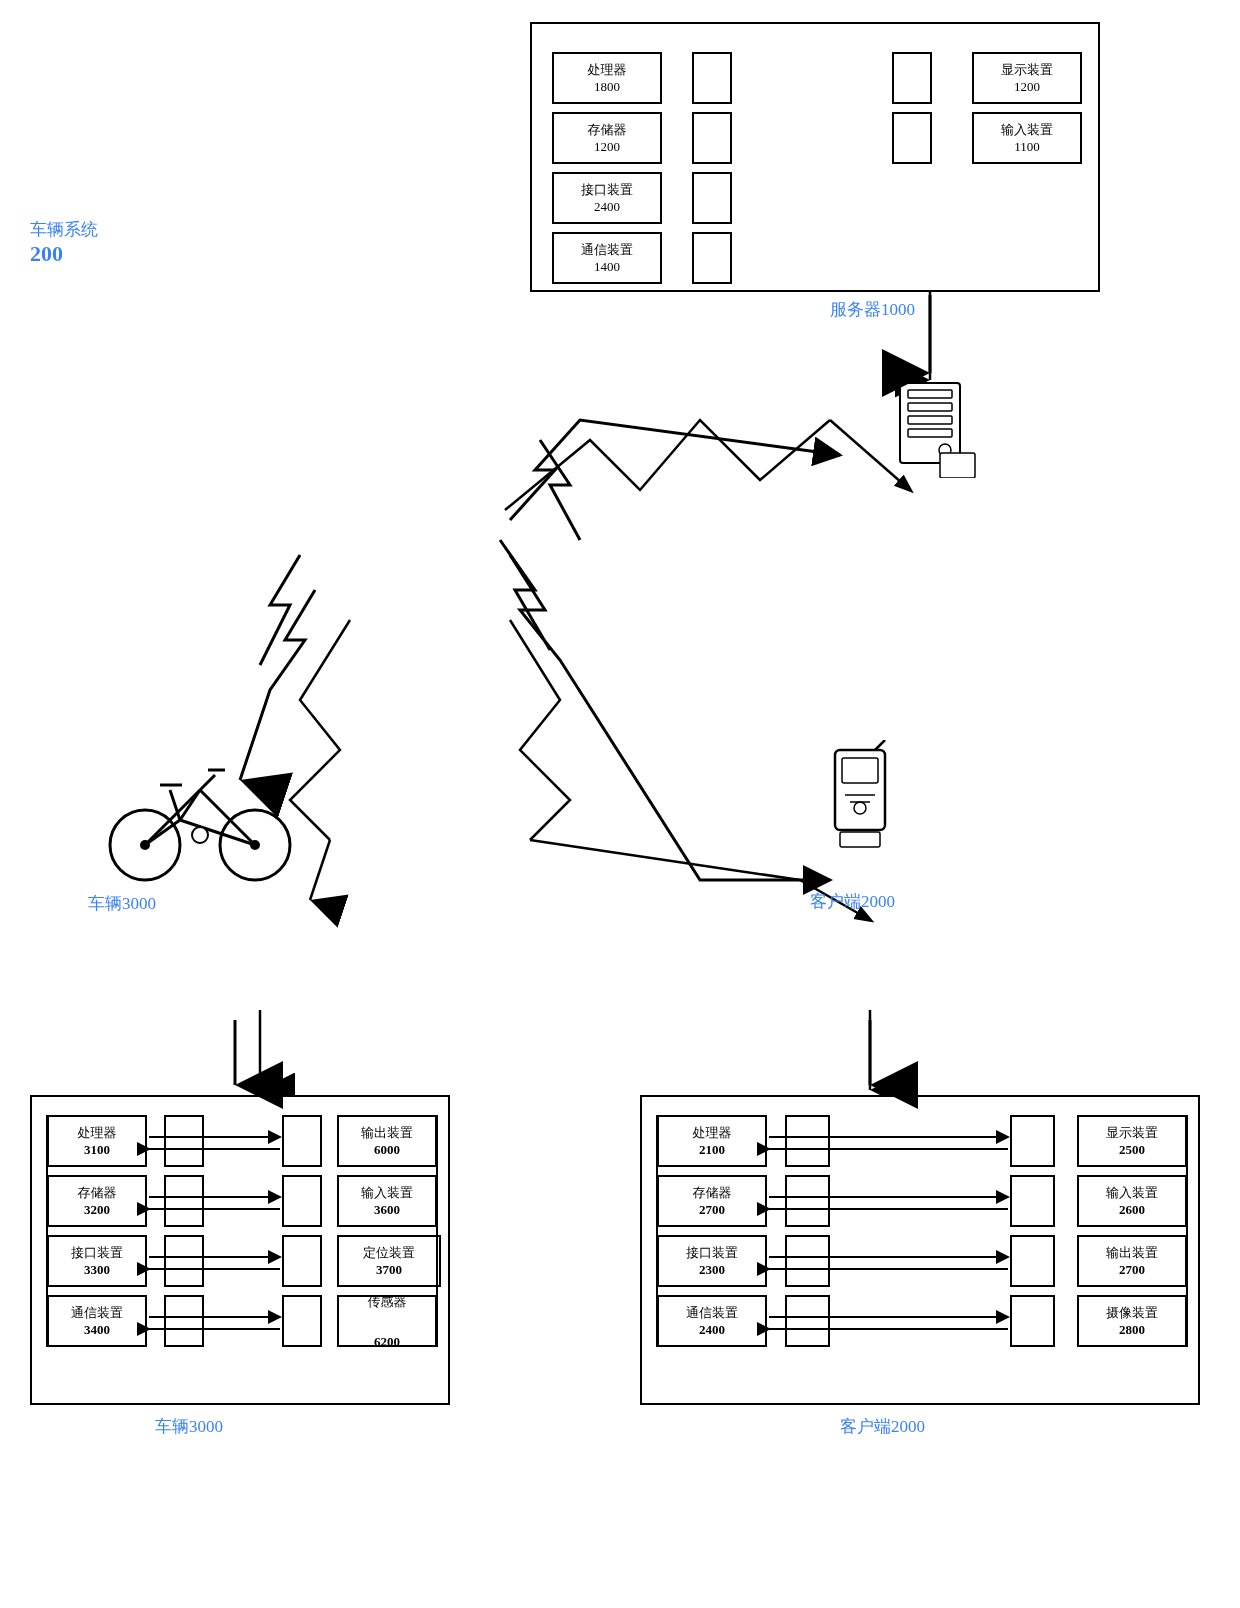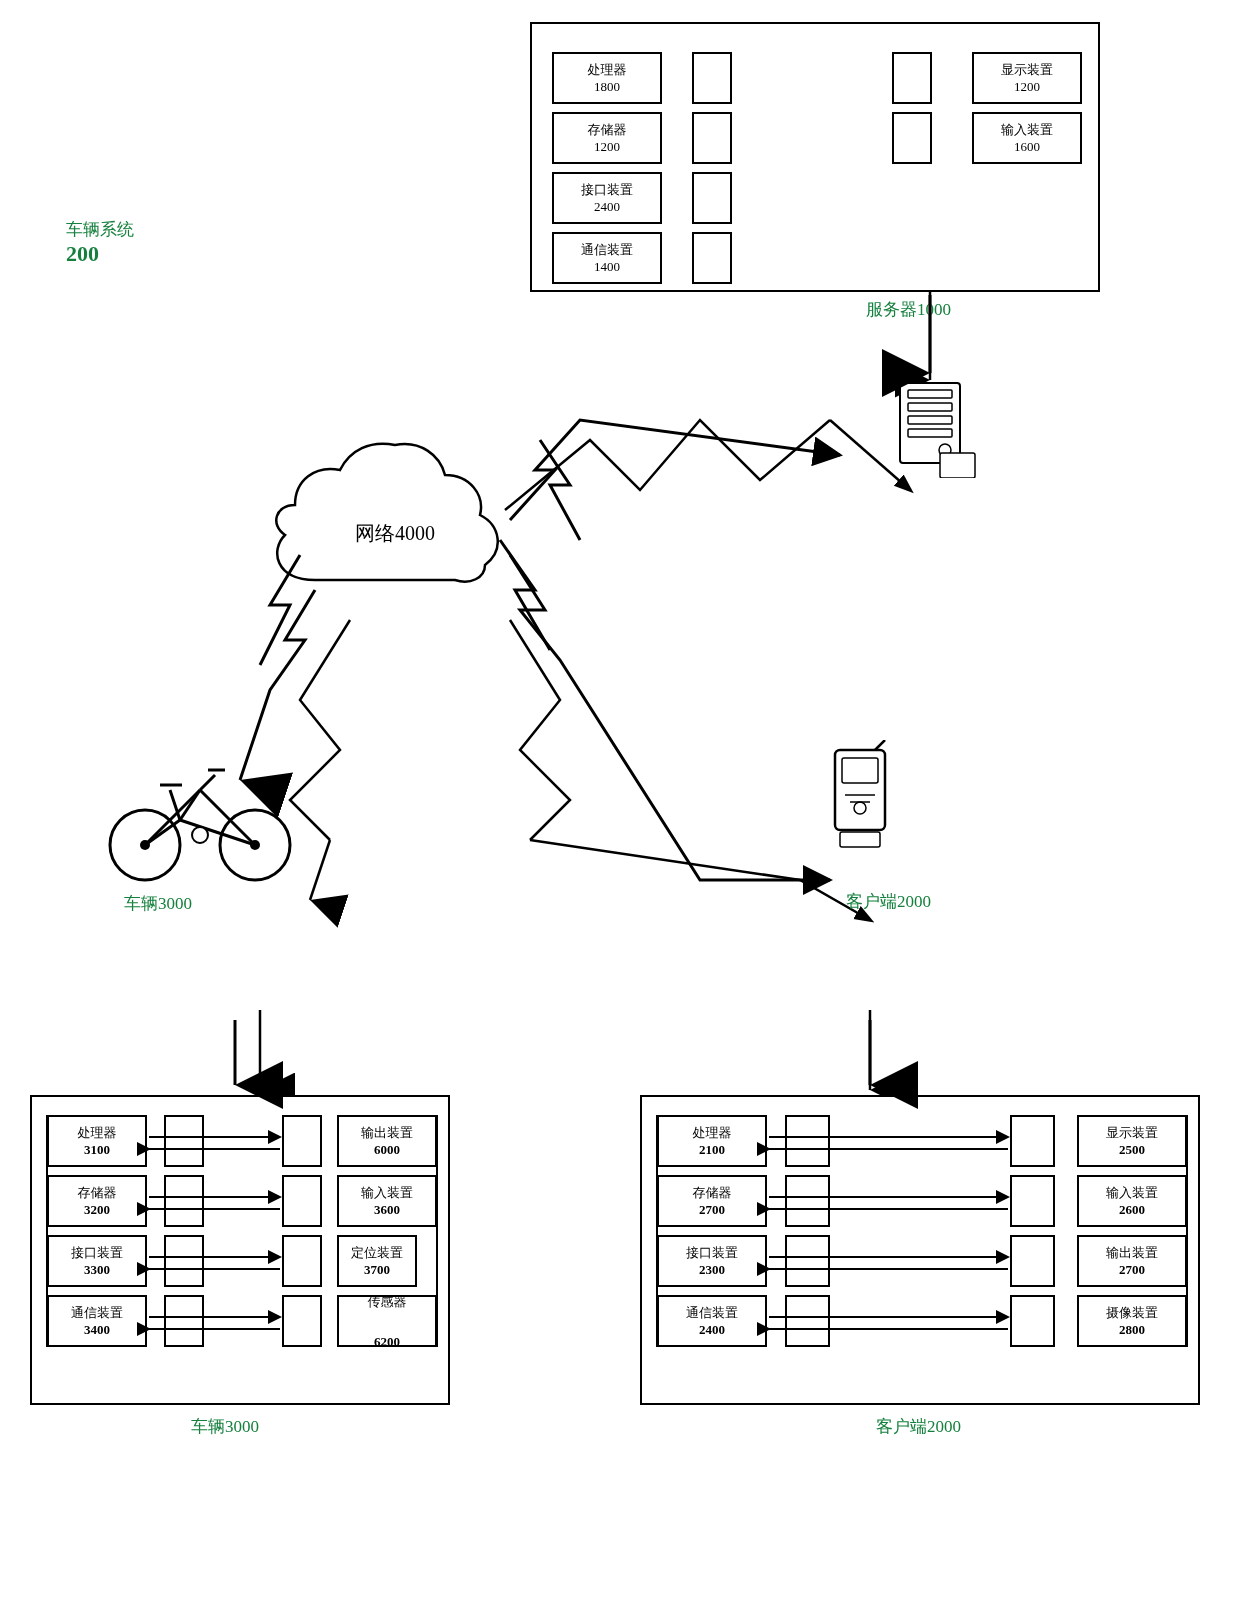--- a/index.html
+++ b/index.html
@@ -15,22 +15,21 @@
       width: 1240px;
       height: 1608px;
       position: relative;
       background: #fff;
     }
 
     
     .label-text {
       position: absolute;
       font-size: 17px;
-      color: #15803d;
-      margin-left: 36px;
+      color: #3b82f6;
     }
 
     
     .svg-overlay {
       position: absolute;
       top: 0;
       left: 0;
       width: 1240px;
       height: 1608px;
       pointer-events: none;
@@ -161,21 +160,21 @@
       <span>1400</span>
     </div>
 
     <div style="position:absolute; top:28px; left:440px; width:110px; height:52px; border:2px solid #000; display:flex; flex-direction:column; align-items:center; justify-content:center; font-size:13px; text-align:center;">
       <span>显示装置</span>
       <span>1200</span>
     </div>
 
     <div style="position:absolute; top:88px; left:440px; width:110px; height:52px; border:2px solid #000; display:flex; flex-direction:column; align-items:center; justify-content:center; font-size:13px; text-align:center;">
       <span>输入装置</span>
-      <span>1600</span>
+      <span>1100</span>
     </div>
 
     <div style="position:absolute; top:28px; left:160px; width:40px; height:52px; border:2px solid #000; background:#fff;"></div>
     <div style="position:absolute; top:88px; left:160px; width:40px; height:52px; border:2px solid #000; background:#fff;"></div>
     <div style="position:absolute; top:148px; left:160px; width:40px; height:52px; border:2px solid #000; background:#fff;"></div>
     <div style="position:absolute; top:208px; left:160px; width:40px; height:52px; border:2px solid #000; background:#fff;"></div>
     <div style="position:absolute; top:28px; left:360px; width:40px; height:52px; border:2px solid #000; background:#fff;"></div>
     <div style="position:absolute; top:88px; left:360px; width:40px; height:52px; border:2px solid #000; background:#fff;"></div>
   </div>
 
@@ -191,34 +190,20 @@
       <rect x="28" y="25" width="44" height="8" rx="1" fill="white" stroke="#000" stroke-width="1.5"></rect>
       <rect x="28" y="38" width="44" height="8" rx="1" fill="white" stroke="#000" stroke-width="1.5"></rect>
       <rect x="28" y="51" width="44" height="8" rx="1" fill="white" stroke="#000" stroke-width="1.5"></rect>
       <circle cx="65" cy="72" r="6" fill="white" stroke="#000" stroke-width="1.5"></circle>
 
       <rect x="60" y="75" width="35" height="25" rx="2" fill="white" stroke="#000" stroke-width="1.5"></rect>
       <line x1="77" y1="100" x2="77" y2="100" stroke="#000" stroke-width="1.5"></line>
     </svg>
   </div>
 
-  <div style="position:absolute; top:430px; left:265px; width:260px; height:190px;">
-    <svg width="260" height="190" viewBox="0 0 260 190">
-      <path d="M 50,150 
-               C 10,150 5,120 20,105 
-               C 5,95 10,75 30,75 
-               C 30,50 50,35 75,40 
-               C 85,20 105,10 130,15 
-               C 155,10 175,25 180,45 
-               C 205,45 220,65 215,85 
-               C 235,95 240,120 220,135 
-               C 220,148 205,155 190,150 Z" fill="white" stroke="#000" stroke-width="2.5"></path>
-      <text x="130" y="110" text-anchor="middle" font-size="20" font-family="SimSun,serif" fill="#000">网络4000</text>
-    </svg>
-  </div>
 
   <div style="position:absolute; top:430px; left:530px; width:100px; height:100px;">
     <svg width="120" height="120" viewBox="0 0 120 120">
       <polyline points="10,10 40,55 20,55 50,110" stroke="#000" stroke-width="3" fill="none"></polyline>
     </svg>
   </div>
 
   <div style="position:absolute; top:530px; left:490px; width:120px; height:130px;">
     <svg width="120" height="130" viewBox="0 0 120 130">
       <polyline points="10,10 45,60 25,60 60,120" stroke="#000" stroke-width="3" fill="none"></polyline>
@@ -308,21 +293,21 @@
     <div style="position:absolute; top:198px; left:250px; width:40px; height:52px; border:2px solid #000; background:#fff;"></div>
 
     <div style="position:absolute; top:18px; left:305px; width:100px; height:52px; border:2px solid #000; display:flex; flex-direction:column; align-items:center; justify-content:center; font-size:13px; text-align:center;">
       <span>输出装置</span>
       <strong>6000</strong>
     </div>
     <div style="position:absolute; top:78px; left:305px; width:100px; height:52px; border:2px solid #000; display:flex; flex-direction:column; align-items:center; justify-content:center; font-size:13px; text-align:center;">
       <span>输入装置</span>
       <strong>3600</strong>
     </div>
-    <div style="position:absolute; top:138px; left:305px; width:80px; height:52px; border:2px solid #000; display:flex; flex-direction:column; align-items:center; justify-content:center; font-size:13px; text-align:center;">
+    <div style="position:absolute; top:138px; left:305px; width:104px; height:52px; border:2px solid #000; display:flex; flex-direction:column; align-items:center; justify-content:center; font-size:13px; text-align:center;">
       <span>定位装置</span>
       <strong>3700</strong>
     </div>
     <div style="position:absolute; top:198px; left:305px; width:100px; height:52px; border:2px solid #000; display:flex; flex-direction:column; align-items:center; justify-content:center; font-size:13px; text-align:center;gap:23px;">
       <span>传感器</span>
       <strong>6200</strong>
     </div>
 
     <svg style="position:absolute; top:0; left:0; width:420px; height:310px; pointer-events:none;">
       <defs>

